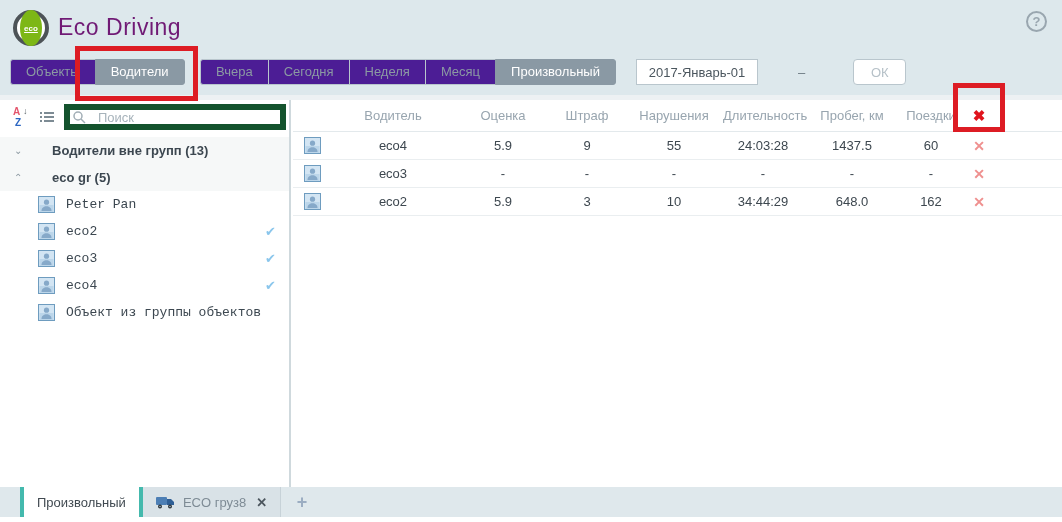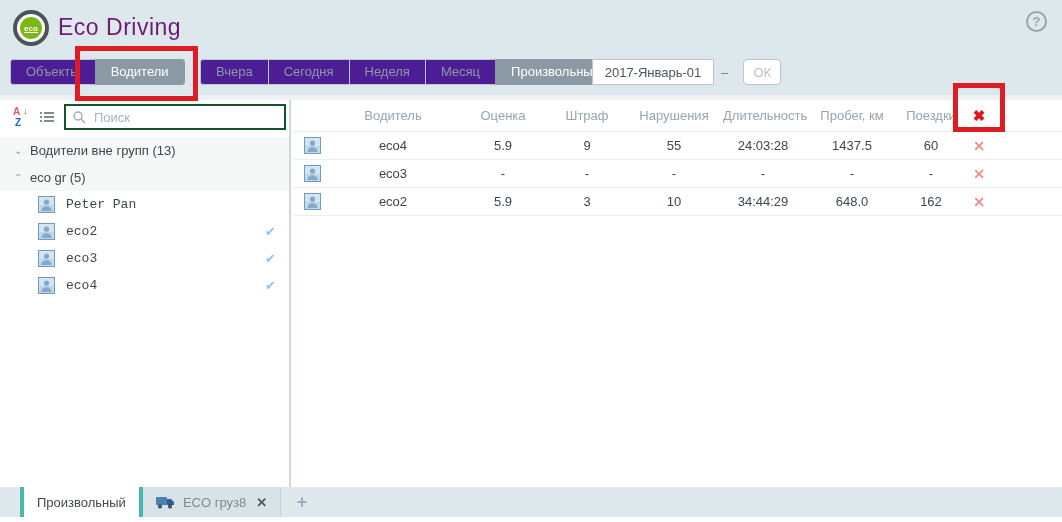--- a/index.html
+++ b/index.html
@@ -5,61 +5,61 @@
   * { margin:0; padding:0; box-sizing:border-box; }
   body { background:#9aa7ad; }
   .page {
     position:relative; width:1062px; height:522px; overflow:hidden;
     background:#dde8ec; font-family:"Liberation Sans", sans-serif;
   }
   
   .logo { position:absolute; left:13px; top:10px; width:36px; height:36px;
     border:4px solid #4d5357; border-radius:50%; background:#fff;
     display:flex; align-items:center; justify-content:center; }
-  .logo-core { width:22px; height:22px; border-radius:50%; background:#7db716;
+  .logo-core { width:22px; height:36px; border-radius:50%; background:#7db716;
     color:#fff; font-size:8px; font-weight:bold; display:flex; align-items:center; justify-content:center;text-decoration:underline; }
   .page-title { position:absolute; left:58px; top:14px; font-size:23px; color:#701a75; letter-spacing:.5px; }
   .help-btn { position:absolute; right:15px; top:11px; width:21px; height:21px; border:2px solid #99a6af;
     border-radius:50%; color:#99a6af; font-size:13px; font-weight:bold; line-height:17px; text-align:center; cursor:pointer; }
   
   .btn-group { position:absolute; top:59px; display:inline-flex; }
   .btn { height:26px; line-height:24px; border:1px solid #b9c6cd; background:#4c1d95; color:#8b99a3;
     font-size:13px; padding:0 15px; margin-left:-1px; cursor:pointer; white-space:nowrap; }
   .btn:first-child { margin-left:0; border-radius:3px 0 0 3px; }
   .btn:last-child { border-radius:0 3px 3px 0; }
   .btn.selected { background:#8a99a4; border-color:#8a99a4; color:#fff; }
   #mode-group { left:10px; }
   #period-group { left:200px;justify-content:center; }
-  .date-area { position:absolute; left:592px; top:59px; display:flex; align-items:center; }
+  .date-area { position:absolute; left:636px; top:59px; display:flex; align-items:center;gap:33px; }
   .date-input { width:122px; height:26px; border:1px solid #b9c6cd; background:#fff; text-align:center;
     font-size:13px; color:#4b565e; font-family:"Liberation Sans",sans-serif; }
   .date-dash { color:#6b7780; margin:0 7px; font-size:13px; }
-  .ok-btn { width:38px; height:26px; margin-left:8px; border:1px solid #b9c6cd; border-radius:4px;
+  .ok-btn { width:53px; height:26px; margin-left:8px; border:1px solid #b9c6cd; border-radius:4px;
     background:#fff; color:#b6c1c8; font-size:13px; cursor:pointer; }
   
   .content { position:absolute; left:0; top:95px; width:1062px; height:392px; background:#fff; }
   .content-topstrip { height:5px; background:#edf1f3; }
   .sidebar { position:absolute; left:0; top:5px; bottom:0; width:291px; border-right:2px solid #cfd9dd; background:#fff; }
   .sb-controls { height:34px; display:flex; align-items:center; padding-left:12px; }
   .sort-icon { position:relative; width:20px; height:22px; cursor:pointer; }
   .sort-a { position:absolute; top:0; left:1px; color:#e4556c; font-size:10px; font-weight:bold; }
   .sort-arrow { position:absolute; top:0; left:11px; color:#555d63; font-size:9px; }
   .sort-z { position:absolute; bottom:0; left:3px; color:#2b66c2; font-size:10px; font-weight:bold; }
   .listview-icon { margin-left:7px; cursor:pointer; display:flex; }
   .search-wrap { position:relative; margin-left:9px; }
   .search-wrap svg { position:absolute; left:8px; top:6px; }
-  .search-input { width:222px; height:26px; border:2px solid #14532d; padding:0 6px 0 28px; font-size:13px;
+  .search-input { width:222px; height:26px; border:6px solid #14532d; padding:0 6px 0 28px; font-size:13px;
     color:#444; font-family:"Liberation Sans",sans-serif; }
   .search-input::placeholder { color:#a7b3bb; }
   .tree { margin-top:3px; }
   .tree-row { height:27px; display:flex; align-items:center; font-size:13px; color:#3c4750; cursor:pointer; position:relative; }
   .tree-row.group { padding-left:14px; background:#f6f8f8; }
   .tree-row.driver { padding-left:38px; background:#fff; }
   .chev { width:14px; color:#8b98a1; font-size:10px; }
-  .g-label { margin-left:2px; }
+  .g-label { margin-left:24px;font-weight:bold; }
   .d-label { margin-left:11px;font-family:Liberation Mono, monospace; }
   .check { position:absolute; right:13px; color:#8ac6ec; font-size:13px; }
   
   .main { position:absolute; left:293px; top:5px; right:0; bottom:0; }
   .thead, .trow { display:grid; padding-left:4px;
     grid-template-columns:30px 130px 92px 76px 98px 80px 98px 60px 36px 1fr; align-items:center; }
   .thead { height:32px; border-bottom:1px solid #e3e9ec; color:#98a5af; font-size:13px; }
   .thead .c, .trow .c { text-align:center; }
   .col-driver { text-align:center; padding-left:2px; }
   .x-head { color:#e0141d; font-weight:bold; font-size:15px; text-align:center; cursor:pointer; }
@@ -181,20 +181,29 @@
           <div class="tree-row driver">
             <svg width="17" height="17" viewBox="0 0 17 17">
     <rect x="0.5" y="0.5" width="16" height="16" fill="#d3e5f3" stroke="#6e9cbf"></rect>
     <rect x="1.5" y="9" width="14" height="7" fill="#bcd6ea"></rect>
     <circle cx="8.5" cy="6.2" r="2.6" fill="#86a9c9"></circle>
     <path d="M3.5 15 C3.5 11.8 6 10.3 8.5 10.3 C11 10.3 13.5 11.8 13.5 15 Z" fill="#86a9c9"></path>
   </svg>
             <span class="d-label">eco4</span>
             <span class="check">✔</span>
           </div>
+          <div class="tree-row driver">
+            <svg width="17" height="17" viewBox="0 0 17 17">
+    <rect x="0.5" y="0.5" width="16" height="16" fill="#d3e5f3" stroke="#6e9cbf"></rect>
+    <rect x="1.5" y="9" width="14" height="7" fill="#bcd6ea"></rect>
+    <circle cx="8.5" cy="6.2" r="2.6" fill="#86a9c9"></circle>
+    <path d="M3.5 15 C3.5 11.8 6 10.3 8.5 10.3 C11 10.3 13.5 11.8 13.5 15 Z" fill="#86a9c9"></path>
+  </svg>
+            <span class="d-label">Объект из группы объектов</span>
+          </div>
         </div>
     </div>
 
     <div class="main">
       <div class="thead" id="thead">
           <span></span>
           <span class="col-driver">Водитель</span>
           <span class="c">Оценка</span>
           <span class="c">Штраф</span>
           <span class="c">Нарушения</span>

